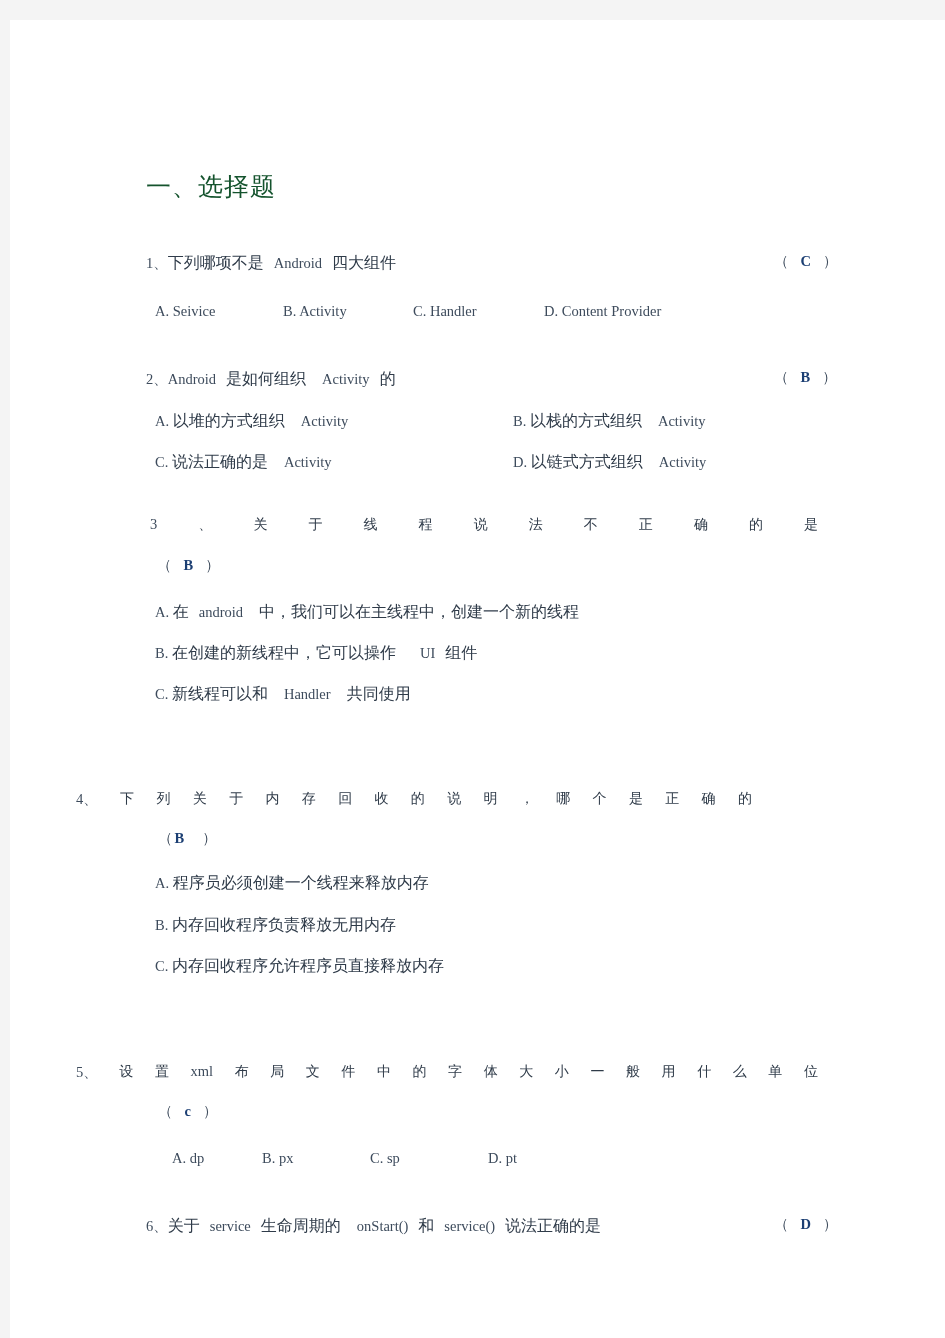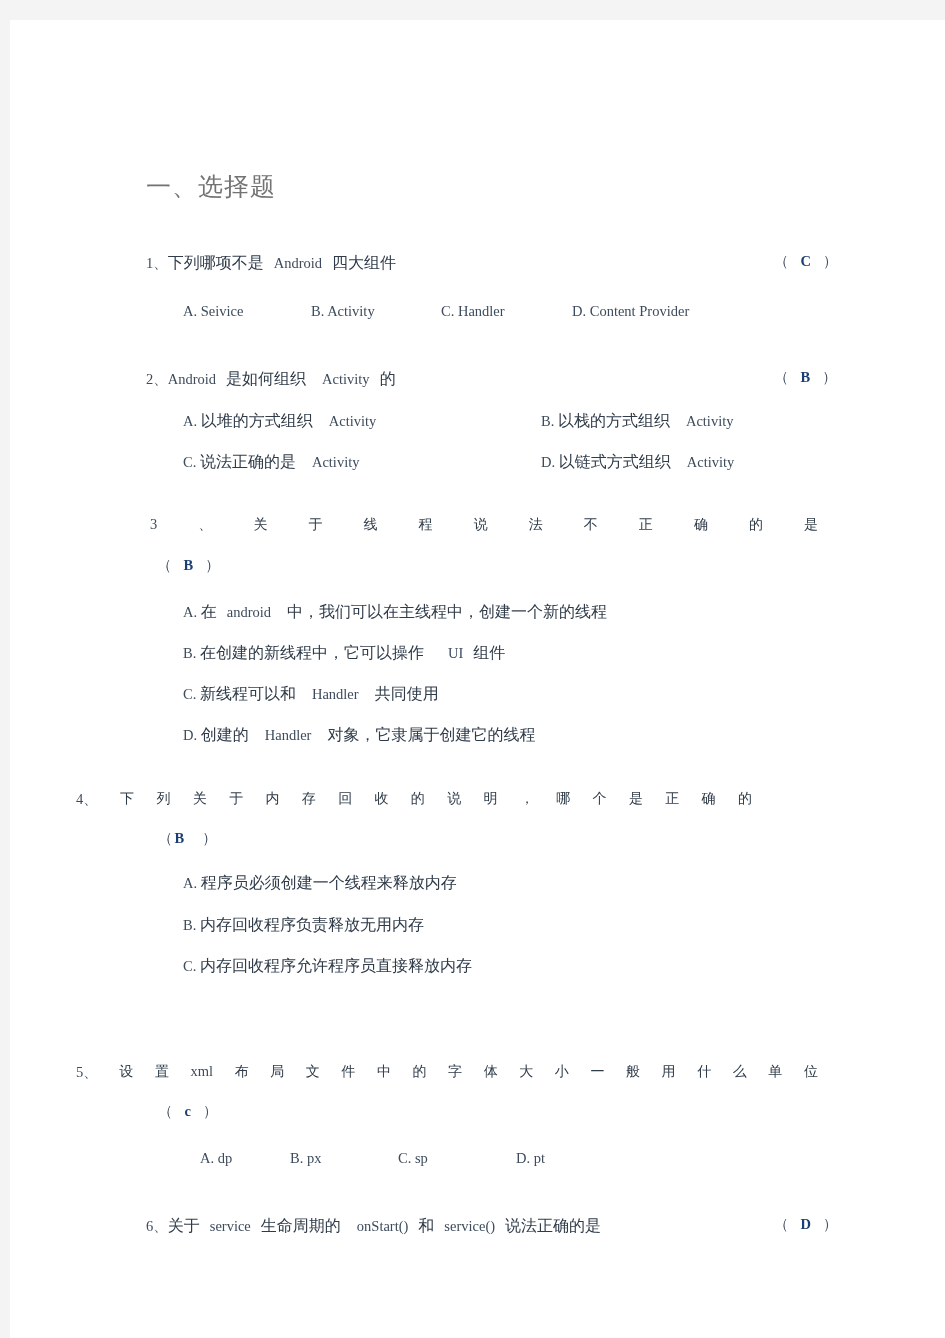--- a/index.html
+++ b/index.html
@@ -30,37 +30,36 @@
     height: 1318px;
   }
 
   
   .heading {
     position: absolute;
     left: 136px;
     top: 150px;
     font-family: Liberation Serif, serif;
     font-size: 25px;
-    color: #737373;
+    color: #14532d;
     letter-spacing: 1px;
     white-space: nowrap;
   }
 
   
   .row {
     position: absolute;
     white-space: nowrap;
     font-size: 14.5px;
     color: #3d4b5c;
     line-height: 1.2;
   }
   .opt {
     font-size: 14.5px;
     color: #3d4b5c;
-    margin-left: 28px;
   }
   .cjk {
     font-family: "DejaVu Sans", "Liberation Sans", sans-serif;
     font-size: 16px;
     color: #2f3b49;
   }
   .lat {
     font-family: "Liberation Serif", "DejaVu Serif", serif;
     font-size: 14.5px;
     color: #3d4b5c;
@@ -168,23 +167,20 @@
 
   <div class="col opt" style="left:145px; top:623px;">
     <span class="lat">B.</span> <span class="cjk">在创建的新线程中，它可以操作</span><span class="sp4"></span><span class="lat">UI</span><span class="sp2"></span><span class="cjk">组件</span>
   </div>
   <div class="col opt" style="left:145px; top:582px;">
     <span class="lat">A.</span> <span class="cjk">在</span><span class="sp2"></span><span class="lat">android</span><span class="sp3"></span><span class="cjk">中，我们可以在主线程中，创建一个新的线程</span>
   </div>
   <div class="col opt" style="left:145px; top:664px;">
     <span class="lat">C.</span> <span class="cjk">新线程可以和</span><span class="sp3"></span><span class="lat">Handler</span><span class="sp3"></span><span class="cjk">共同使用</span>
   </div>
-  <div class="col opt" style="left:145px; top:705px;">
-    <span class="lat">D.</span> <span class="cjk">创建的</span><span class="sp3"></span><span class="lat">Handler</span><span class="sp3"></span><span class="cjk">对象，它隶属于创建它的线程</span>
-  </div>
 
   <div class="spread" style="left:66px; top:770px; width:676px;">
     <span class="lat-inline">4、</span>
     <span>下</span>
     <span>列</span>
     <span>关</span>
     <span>于</span>
     <span>内</span>
     <span>存</span>
     <span>回</span>

